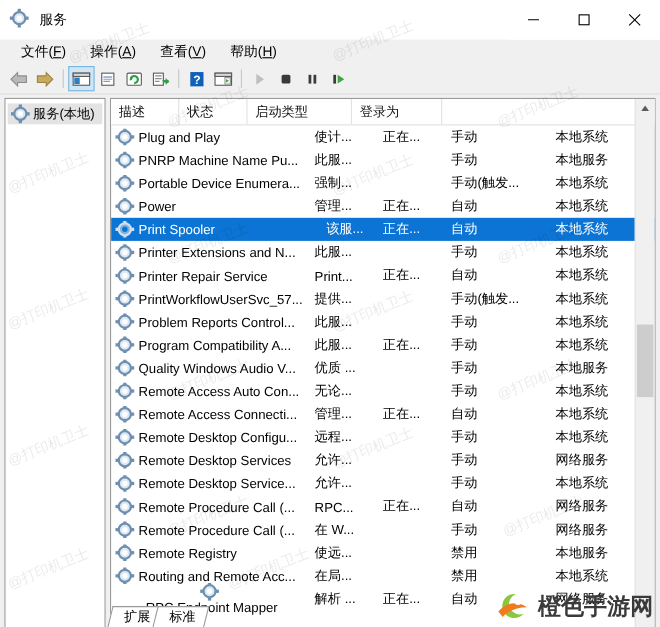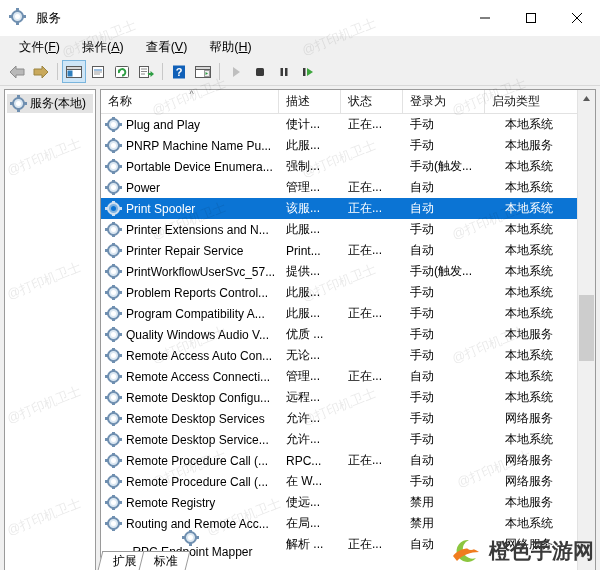--- a/index.html
+++ b/index.html
@@ -227,36 +227,32 @@
           <div class="tooth" style="left:-1px;top:6px;"></div>
           <div class="tooth" style="left:13px;top:6px;"></div>
         </div>
         <div class="tree-label">服务(本地)</div>
       </div>
     </div>
 
     <div class="rightpane">
 
       <div class="lvhead" id="lvhead">
-          <div class="hcell" style="width: 178px;">
-            <span>名称</span>
-            <span class="sortmark">^</span>
-          </div>
           <div class="hcell" style="width: 62px;">
             <span>描述</span>
           </div>
           <div class="hcell" style="width: 62px;">
             <span>状态</span>
           </div>
+          <div class="hcell" style="width: 95px;">
+            <span>启动类型</span>
+          </div>
           <div class="hcell" style="width: 82px;">
             <span>登录为</span>
           </div>
-          <div class="hcell" style="width: 95px;">
-            <span>启动类型</span>
-          </div>
         </div>
 
       <div class="lvbody" id="lvbody">
           <div class="row">
             <div class="cell name" style="width: 178px;">
               <div class="gear">
                 <div class="ring"></div>
                 <div class="hole"></div>
                 <div class="tooth" style="left:6px;top:-1px;"></div>
                 <div class="tooth" style="left:6px;top:13px;"></div>
@@ -358,21 +354,21 @@
               <div class="gear">
                 <div class="ring"></div>
                 <div class="hole"></div>
                 <div class="tooth" style="left:6px;top:-1px;"></div>
                 <div class="tooth" style="left:6px;top:13px;"></div>
                 <div class="tooth" style="left:-1px;top:6px;"></div>
                 <div class="tooth" style="left:13px;top:6px;"></div>
               </div>
               <span>Print Spooler</span>
             </div>
-            <div class="cell" style="width: 62px;">
+            <div class="cell" style="width: 62px; justify-content: center;">
               <span>该服...</span>
             </div>
             <div class="cell" style="width: 62px;">
               <span>正在...</span>
             </div>
             <div class="cell" style="width: 95px;">
               <span>自动</span>
             </div>
             <div class="cell" style="width: 82px;">
               <span>本地系统</span>

